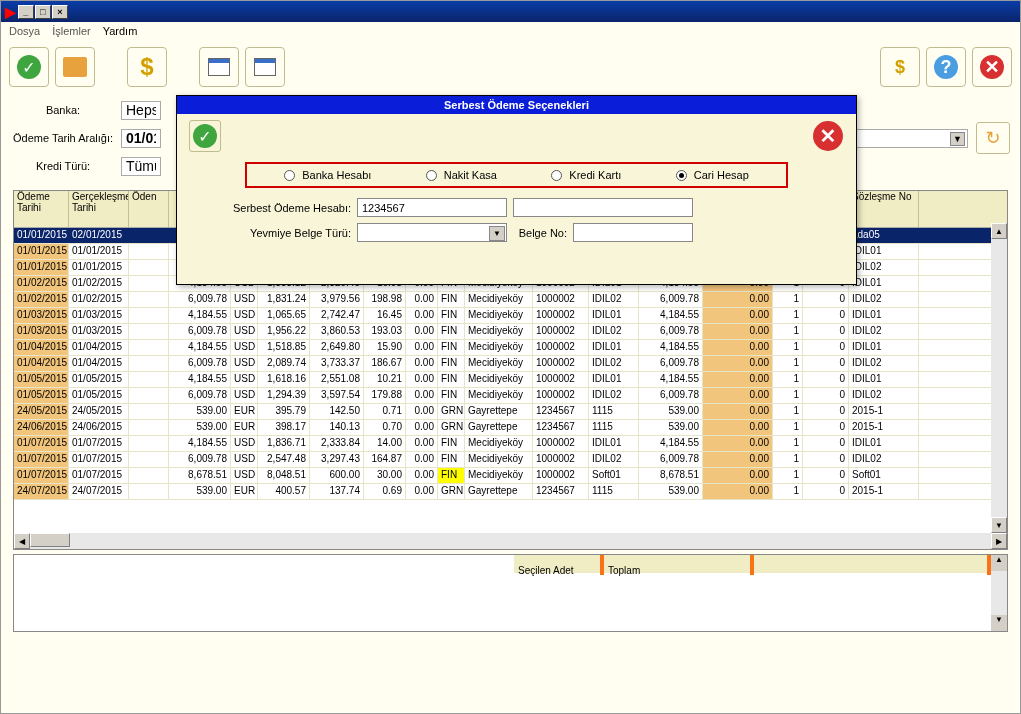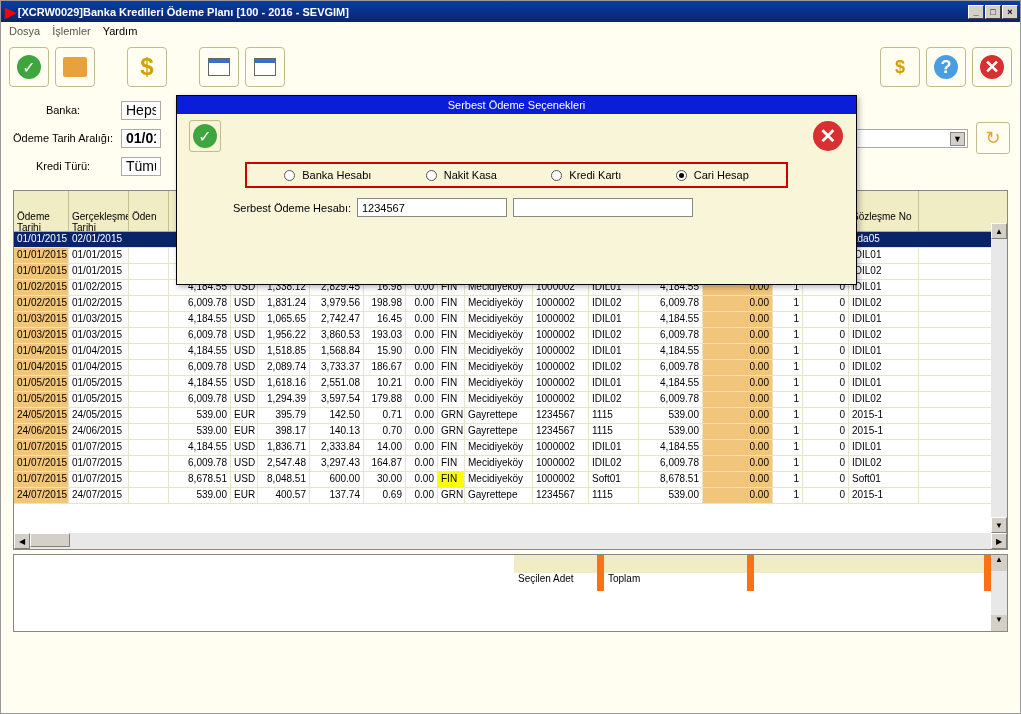--- a/index.html
+++ b/index.html
@@ -28,44 +28,44 @@
   .filters { padding: 4px 10px; }
   .filters .row { display:flex; align-items:center; margin-bottom:4px; height:24px; }
   .filters label { text-align:center; width:110px; padding-right:6px; }
   .filters input, .filters select { border:1px solid #aaa; height:19px; padding:0 4px; font-family:inherit; font-size:14px; background:#fff; }
   .filters .wide-select { width:700px; height:19px; border:1px solid #aaa; background:#fff; position:relative; }
   .filters .wide-select::after { content:'▼'; position:absolute; right:2px; top:2px; font-size:9px; background:#d4d0c8; padding:1px 2px; border:1px solid #888; }
   .filters .refresh-btn { width:34px; height:32px; border:1px solid #c0bc90; border-radius:3px; margin-left:8px; display:flex; align-items:center; justify-content:center; cursor:pointer; }
   
   .table-wrap { margin: 4px 12px; border:1px solid #888; height: 360px; position:relative; background:#fff; overflow:hidden; }
   .grid-header { display:flex; background:#f0ecc4; border-bottom:1px solid #aaa; font-size:10px; }
-  .grid-header .col { border-right:1px solid #c4c090; padding:20px 3px; overflow:hidden; height:36px; display:flex; align-items:flex-start; }
+  .grid-header .col { border-right:1px solid #c4c090; padding:0 3px; overflow:hidden; height:36px; display:flex; align-items:flex-start; }
   .grid-body { font-size:10px; }
   .grid-row { display:flex; height:16px; border-bottom:1px solid #e8e4c8; }
   .grid-row.sel { background:#0a246a; color:#fff; }
   .grid-row .cell { border-right:1px solid #e8e4c8; padding:1px 3px; overflow:hidden; white-space:nowrap; }
   .grid-row.sel .cell { border-right-color:#0a246a; }
   .cell.num { text-align:right; }
   .cell.peach { background:#f2c57c; }
   .grid-row.sel .cell.peach { background:#0a246a; }
   .cell.yellow { background:#ffff00; }
   .hscroll { position:absolute; bottom:0; left:0; right:0; height:16px; background:#d4d0c8; display:flex; }
   .hscroll .sbtn { width:16px; height:16px; background:#d4d0c8; border:1px solid #fff; border-right-color:#808080; border-bottom-color:#808080; font-size:8px; display:flex; align-items:center; justify-content:center; }
   .hscroll .track { flex:1; background:#e8e8e8; position:relative; }
   .hscroll .thumb { position:absolute; left:0; width:40px; height:14px; top:0; background:#d4d0c8; border:1px solid #fff; border-right-color:#808080; border-bottom-color:#808080; }
   .vscroll { position:absolute; top:32px; right:0; bottom:16px; width:16px; background:#d4d0c8; display:flex; flex-direction:column; }
   .vscroll .sbtn { height:16px; background:#d4d0c8; border:1px solid #fff; border-right-color:#808080; border-bottom-color:#808080; font-size:8px; display:flex; align-items:center; justify-content:center; }
   .vscroll .track { flex:1; background:#e8e8e8; }
   
   .footer-wrap { margin: 2px 12px; border:1px solid #888; height:78px; background:#fff; position:relative; }
   .footer-header { display:flex; background:#f0ecc4; height:18px; font-size:10px; }
-  .footer-header .fcol { border-right:7px solid #f97316; padding:18px 4px; }
+  .footer-header .fcol { border-right:4px solid #f97316; padding:10px 4px; }
   
   .dialog { position:absolute; top:94px; left:175px; width:681px; height:190px; background:#f8f5d8; border:1px solid #000; box-shadow:2px 2px 6px rgba(0,0,0,0.3); }
-  .dialog .dlg-title { background:#0a1dd8; color:#fff; font-weight:normal; text-align:center; height:18px; line-height:18px; font-size:11px; }
+  .dialog .dlg-title { background:#0a1dd8; color:#fff; font-weight:bold; text-align:center; height:18px; line-height:18px; font-size:11px; }
   .dialog .dlg-tools { display:flex; justify-content:space-between; padding:6px 12px; align-items:center; }
   .dialog .dlg-btn { width:32px; height:32px; border:1px solid #c0bc90; border-radius:3px; display:flex; align-items:center; justify-content:center; cursor:pointer; }
   .dialog .dlg-cancel { width:30px;height:30px;border-radius:50%;background:#d83030;color:#fff;font-size:20px;font-weight:bold;display:flex;align-items:center;justify-content:center; }
   .dialog .radio-bar { margin: 4px 68px; border:2px solid #d00000; height:26px; background:#f8f5d8; display:flex; align-items:center; justify-content:space-around; padding:0 10px; }
   .dialog .radio-item { display:flex; align-items:center; gap:7px; font-size:11px; cursor:pointer; }
   .dialog .radio-dot { width:11px; height:11px; border:1px solid #555; border-radius:50%; background:#fff; display:flex; align-items:center; justify-content:center; }
   .dialog .radio-dot.on::after { content:''; width:5px; height:5px; background:#000; border-radius:50%; }
   .dialog .form-area { padding: 6px 20px; }
   .dialog .form-row { display:flex; align-items:center; margin-bottom:6px; }
   .dialog .form-row label { text-align:right; padding-right:6px; }
@@ -75,21 +75,20 @@
 
   
   .c0{width:55px}.c1{width:60px}.c2{width:40px}
   .c3{width:62px}.c4{width:27px}.c5{width:52px}.c6{width:54px}.c7{width:42px}.c8{width:32px}.c9{width:27px}.c10{width:68px}.c11{width:56px}.c12{width:50px}.c13{width:64px}.c14{width:70px}.c15{width:30px}.c16{width:46px}.c17{width:70px}
 </style>
 </head>
 <body>
 
 <div class="titlebar">
   <span class="arrow">▶</span>
-  <span class="title-text">[XCRW0029]Banka Kredileri Ödeme Planı [100 - 2016 - SEVGIM]</span>
   <div class="win-btns">
     <div class="win-btn">_</div>
     <div class="win-btn">□</div>
     <div class="win-btn">×</div>
   </div>
 </div>
 
 <div class="menubar">
   <span>Dosya</span>
   <span>İşlemler</span>
@@ -308,21 +307,21 @@
         <div class="cell c16 num">0</div>
         <div class="cell c17">IDIL02</div>
       </div>
       <div class="grid-row">
         <div class="cell c0 peach">01/04/2015</div>
         <div class="cell c1">01/04/2015</div>
         <div class="cell c2"></div>
         <div class="cell c3 num">4,184.55</div>
         <div class="cell c4">USD</div>
         <div class="cell c5 num">1,518.85</div>
-        <div class="cell c6 num">1,568.84</div>
+        <div class="cell c6 num">2,649.80</div>
         <div class="cell c7 num">15.90</div>
         <div class="cell c8 num">0.00</div>
         <div class="cell c9">FIN</div>
         <div class="cell c10">Mecidiyeköy</div>
         <div class="cell c11">1000002</div>
         <div class="cell c12">IDIL01</div>
         <div class="cell c13 num">4,184.55</div>
         <div class="cell c14 num peach">0.00</div>
         <div class="cell c15 num">1</div>
         <div class="cell c16 num">0</div>
@@ -565,14 +564,20 @@
         <span class="radio-dot on"></span>
         <span>Cari Hesap</span>
       </div>
   </div>
   <div class="form-area">
     <div class="form-row">
       <label style="width:160px">Serbest Ödeme Hesabı:</label>
       <input style="width: 150px;" value="1234567">
       <input style="width: 180px; margin-left: 6px;">
     </div>
+    <div class="form-row">
+      <label style="width:160px">Yevmiye Belge Türü:</label>
+      <div class="sel" style="width:150px"></div>
+      <label style="width:60px;margin-left:6px">Belge No:</label>
+      <input style="width: 120px;">
+    </div>
   </div>
 </div>
 
 </body></html>

